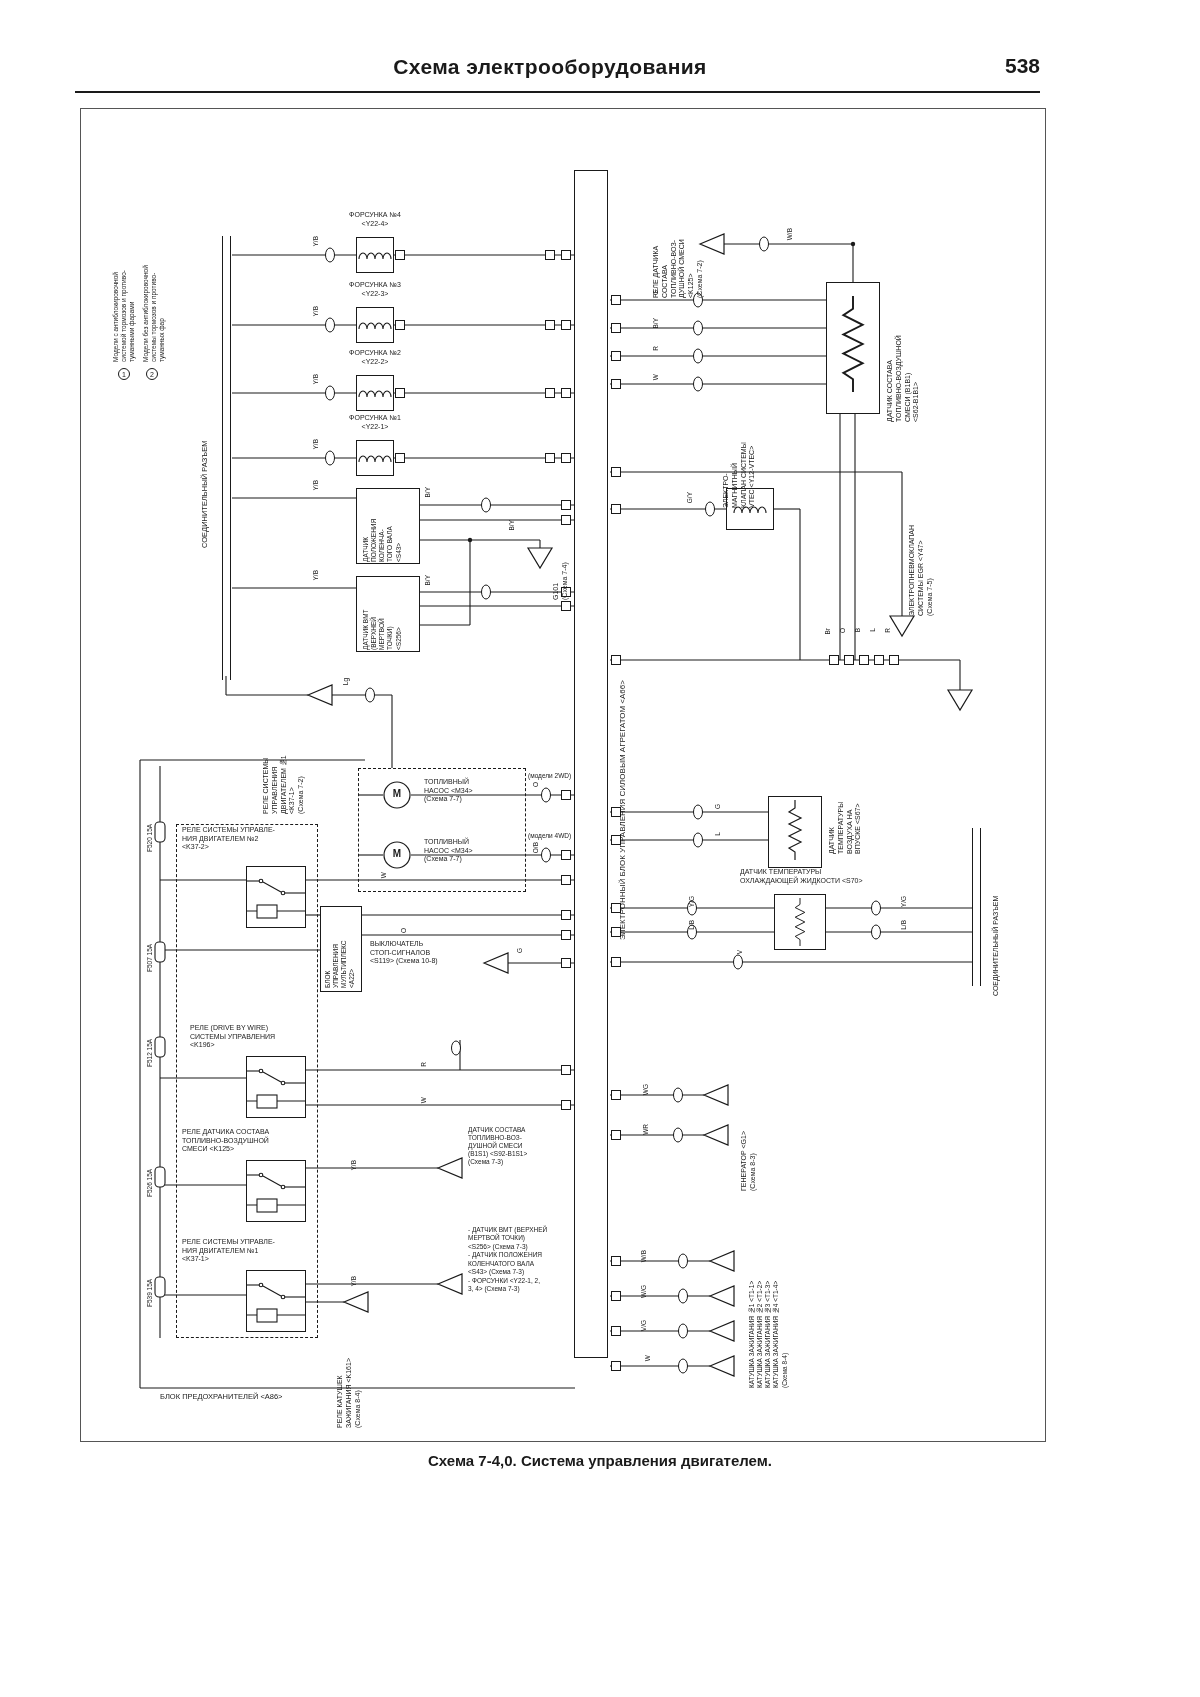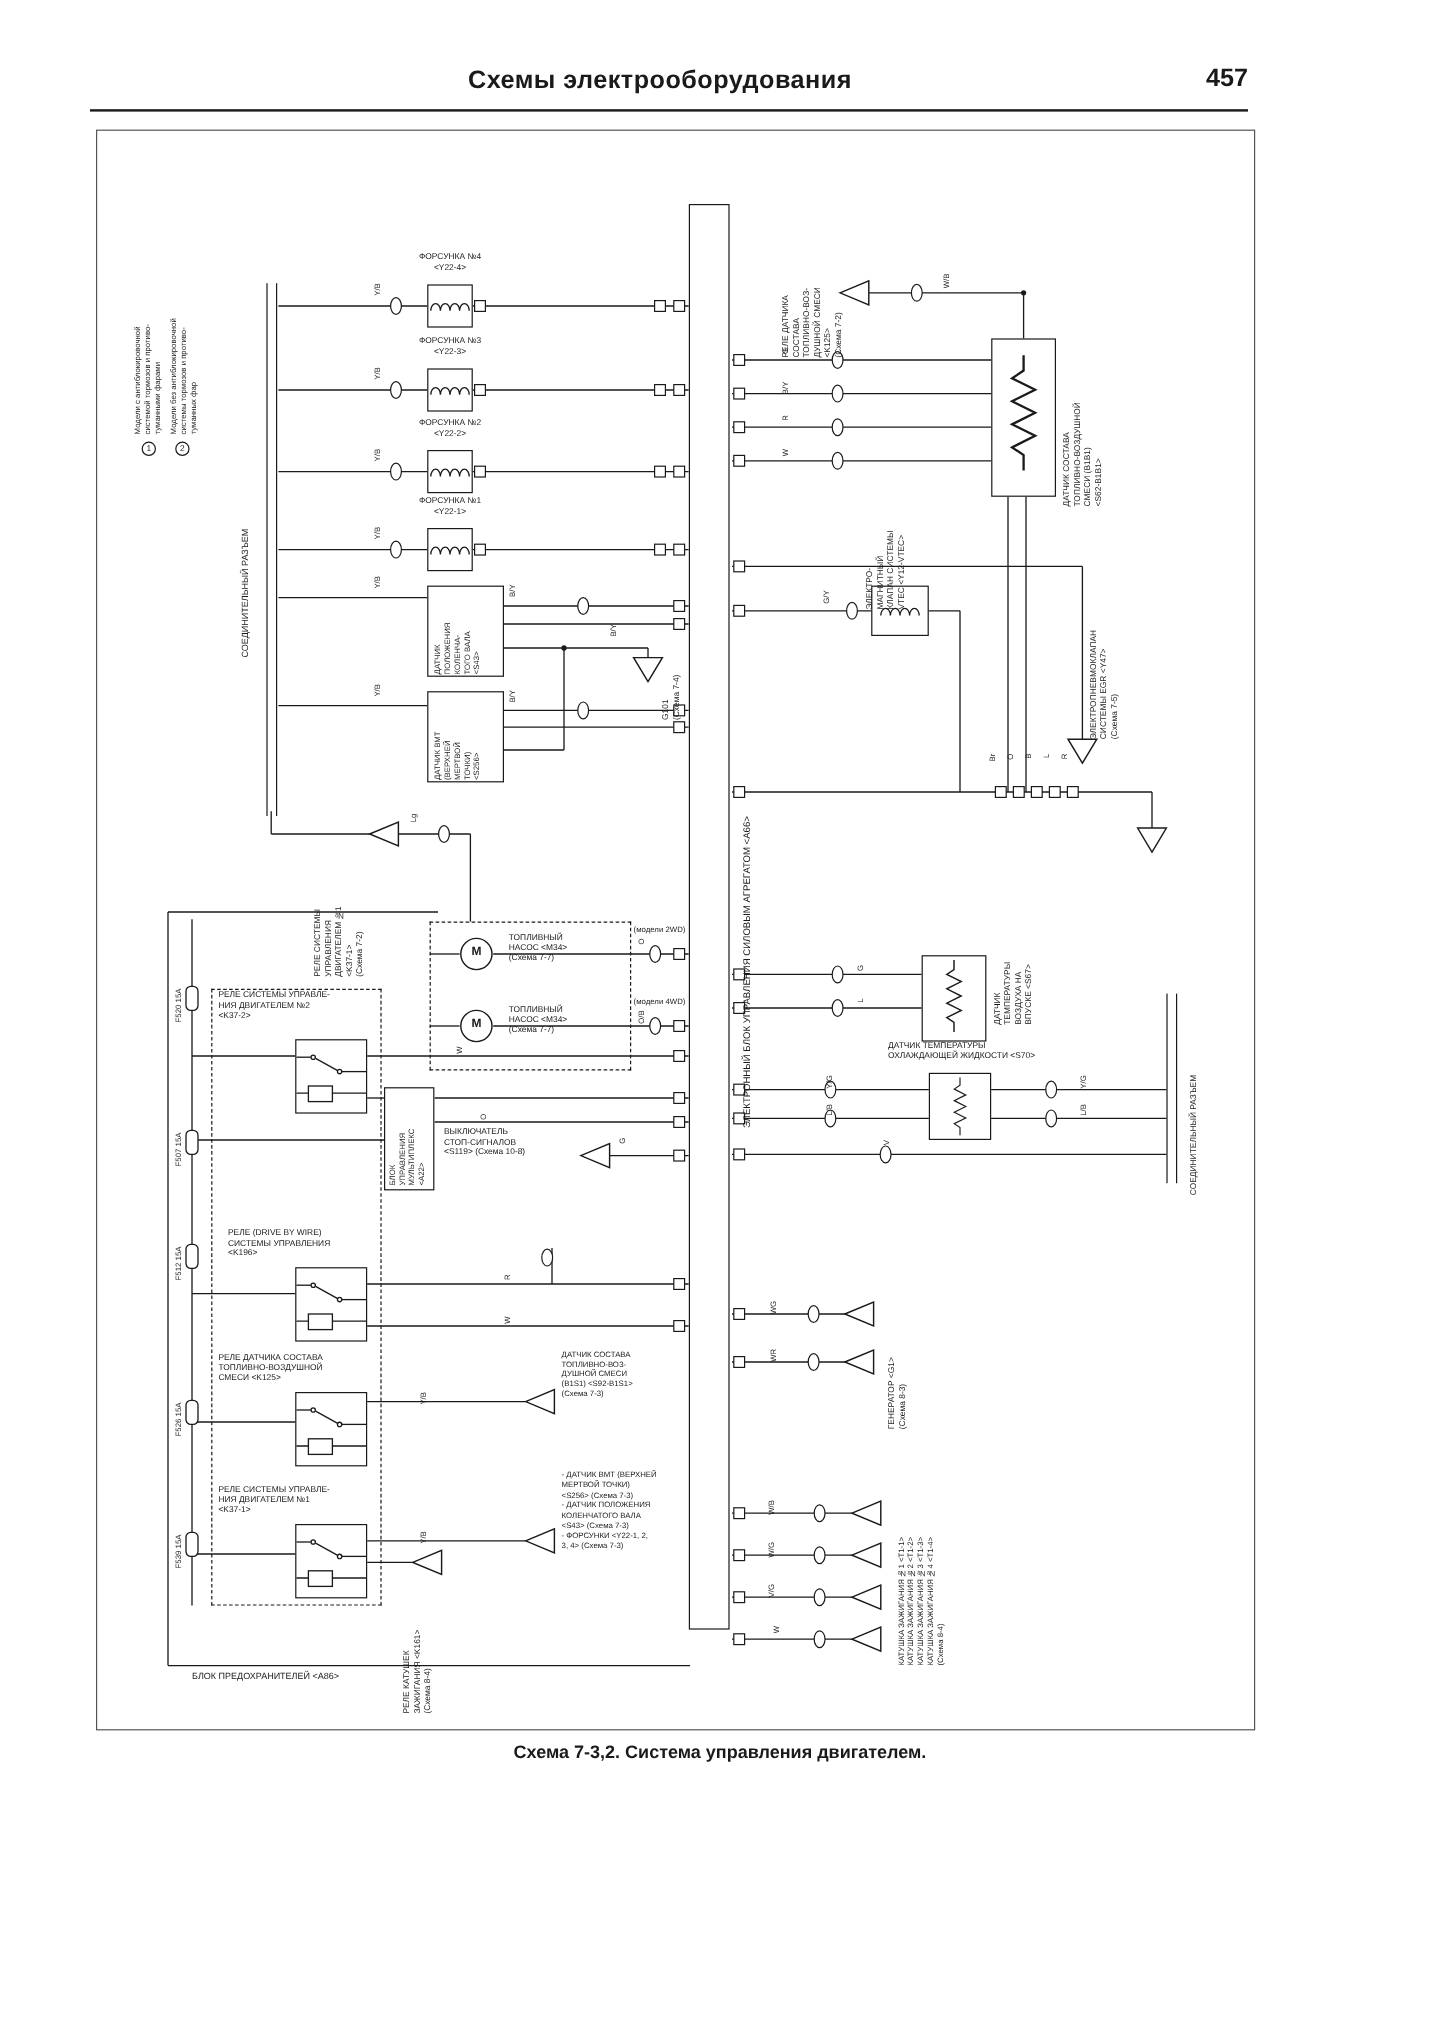--- a/index.html
+++ b/index.html
@@ -24,25 +24,25 @@
         font-size:6.5px; letter-spacing:0; }
   .circ { position:absolute; width:12px; height:12px; border:1px solid #1a1a1a; border-radius:50%;
           font-size:7px; text-align:center; line-height:11px; background:#fff; }
   .msym { position:absolute; width:14px; text-align:center; font-size:10px; font-weight:bold; }
 </style>
 </head>
 <body>
 
 <div class="page" id="diagram">
 
-  <div class="hdr-title">Схемы электрооборудования</div>
-  <div class="hdr-num">457</div>
+  <div class="hdr-title">Схема электрооборудования</div>
+  <div class="hdr-num">538</div>
   <div class="hdr-rule"></div>
   <div class="sheet"></div>
-  <div class="caption">Схема 7-3,2. Система управления двигателем.</div>
+  <div class="caption">Схема 7-4,0. Система управления двигателем.</div>
 
   <svg class="overlay" width="1200" height="1697">
     <defs>
       <g id="inj-sym" fill="none" stroke="#1a1a1a" stroke-width="1.1">
         <path d="M3,22 a4,6 0 0 1 8,0 a4,6 0 0 1 8,0 a4,6 0 0 1 8,0 a4,6 0 0 1 8,0"></path>
       </g>
       <g id="relay-sym" fill="none" stroke="#1a1a1a" stroke-width="1.1">
         <path d="M0,14 H12"></path>
           <circle cx="14" cy="14" r="1.8"></circle>
         <path d="M16,15 L34,25"></path>

